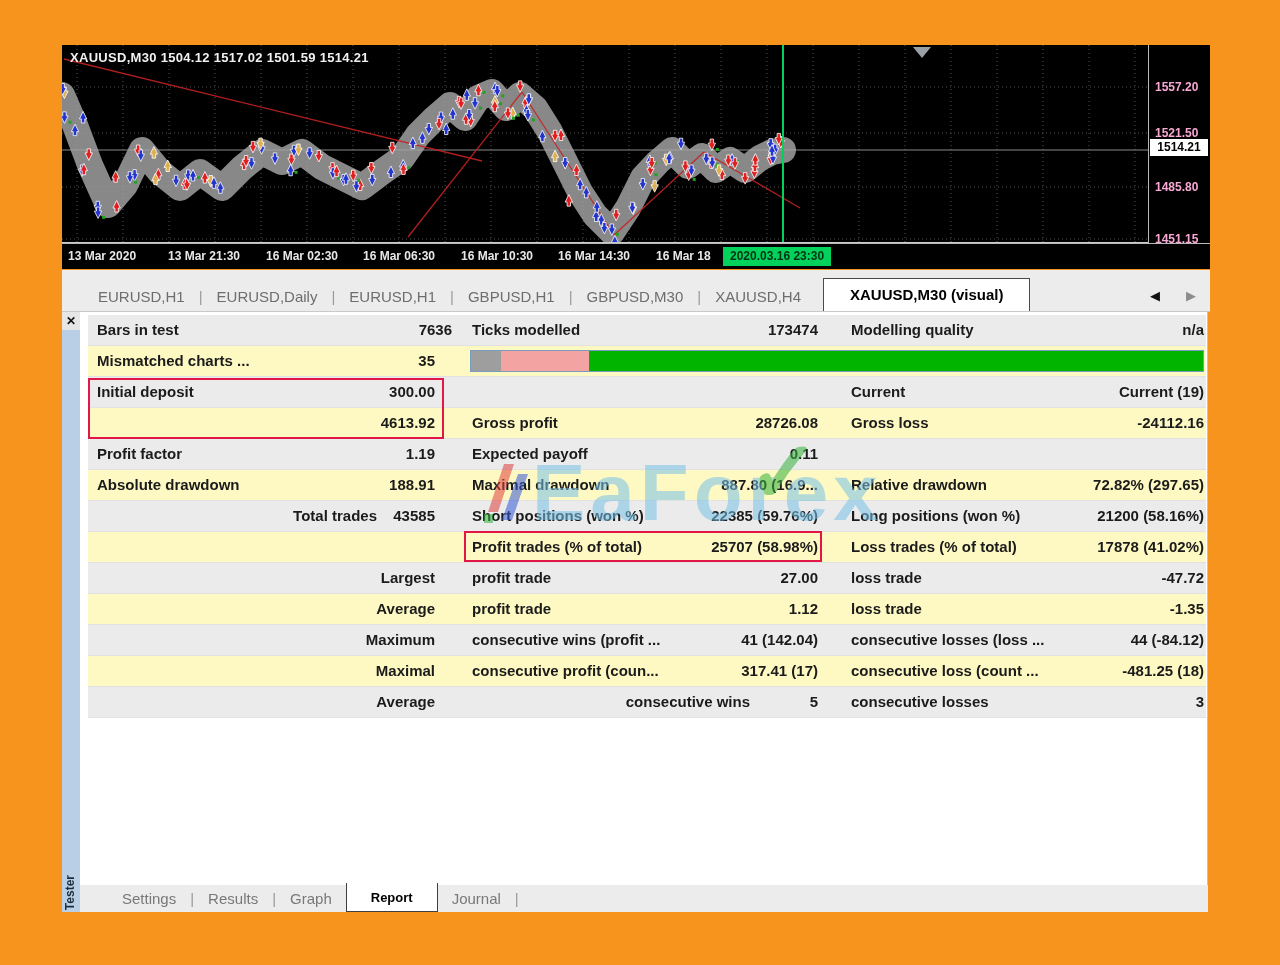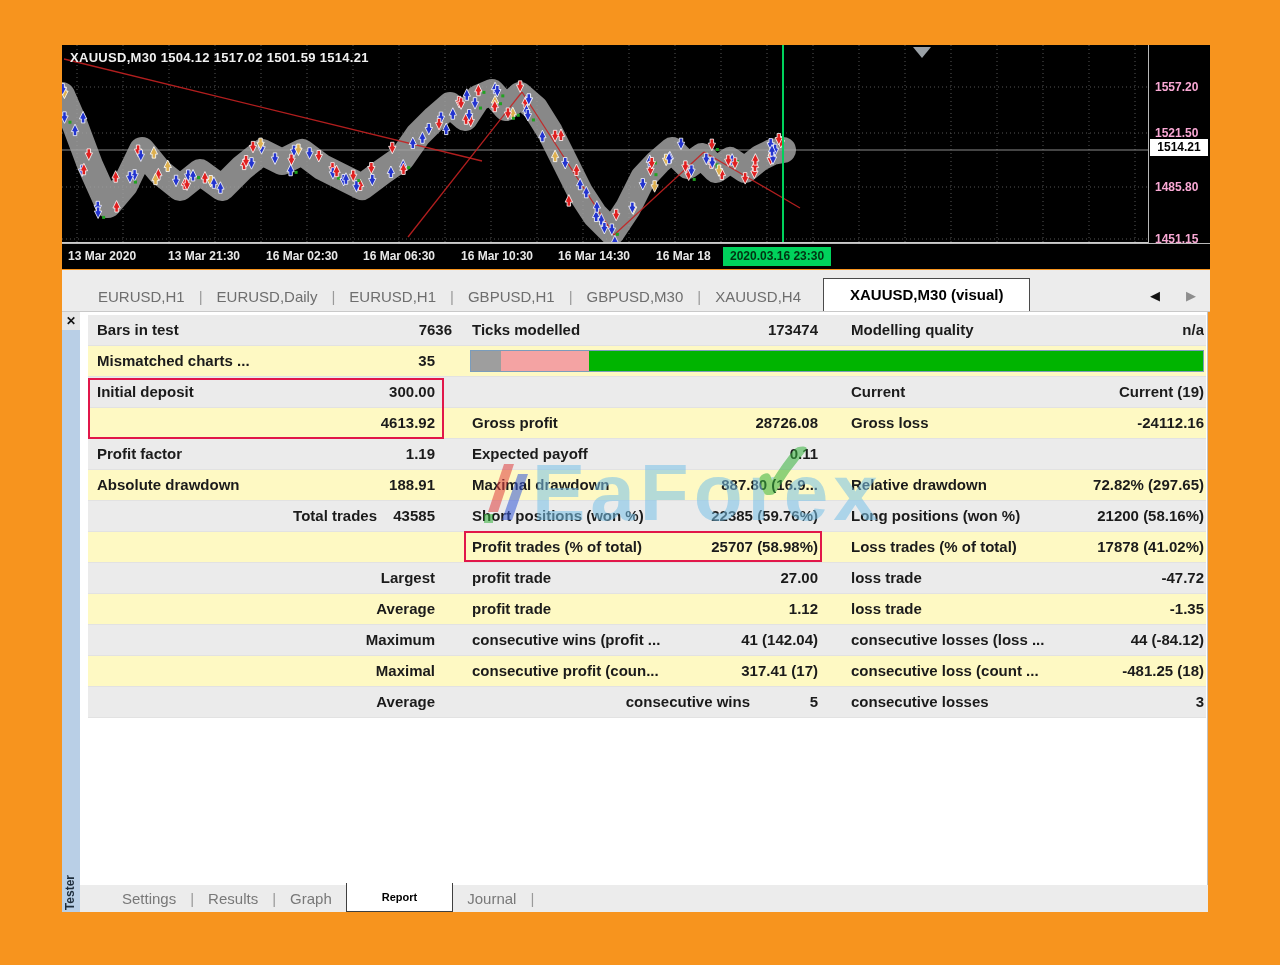--- a/index.html
+++ b/index.html
@@ -43,21 +43,21 @@
 
   
   .watermark{position:absolute;left:400px;top:126px;height:110px;display:flex;align-items:center;opacity:.55;z-index:7;pointer-events:none;}
   .wm-text{font-size:80px;font-weight:bold;color:#79c2e8;letter-spacing:5px;line-height:100px;}
   .wm-check{position:absolute;left:268px;top:-16px;font-size:86px;font-weight:bold;color:#35b23c;}
 
   
   .bottom-tabs{position:absolute;left:80px;top:885px;width:1128px;height:27px;background:#ececec;display:flex;align-items:stretch;padding-left:28px;box-sizing:border-box;}
   .btab{font-size:15px;color:#787878;padding:3px 14px;line-height:21px;white-space:nowrap;}
   .btab-sep{color:#9a9a9a;font-size:15px;line-height:27px;}
-  .btab-active{font-size:11px;font-weight:bold;color:#000;background:#fff;border:1px solid #3f3f3f;border-top:none;padding:3px 35px;margin-top:-2px;line-height:23px;z-index:2;white-space:nowrap;}
+  .btab-active{font-size:13px;font-weight:bold;color:#000;background:#fff;border:1px solid #3f3f3f;border-top:none;padding:3px 24px;margin-top:-2px;line-height:23px;z-index:2;white-space:nowrap;}
 </style>
 </head>
 <body>
 
 <div class="stage">
 
   <div class="chart">
     <div class="chart-header">XAUUSD,M30 1504.12 1517.02 1501.59 1514.21</div>
     <div class="plot">
       <svg id="plot-svg" width="1086" height="198" xmlns="http://www.w3.org/2000/svg">

